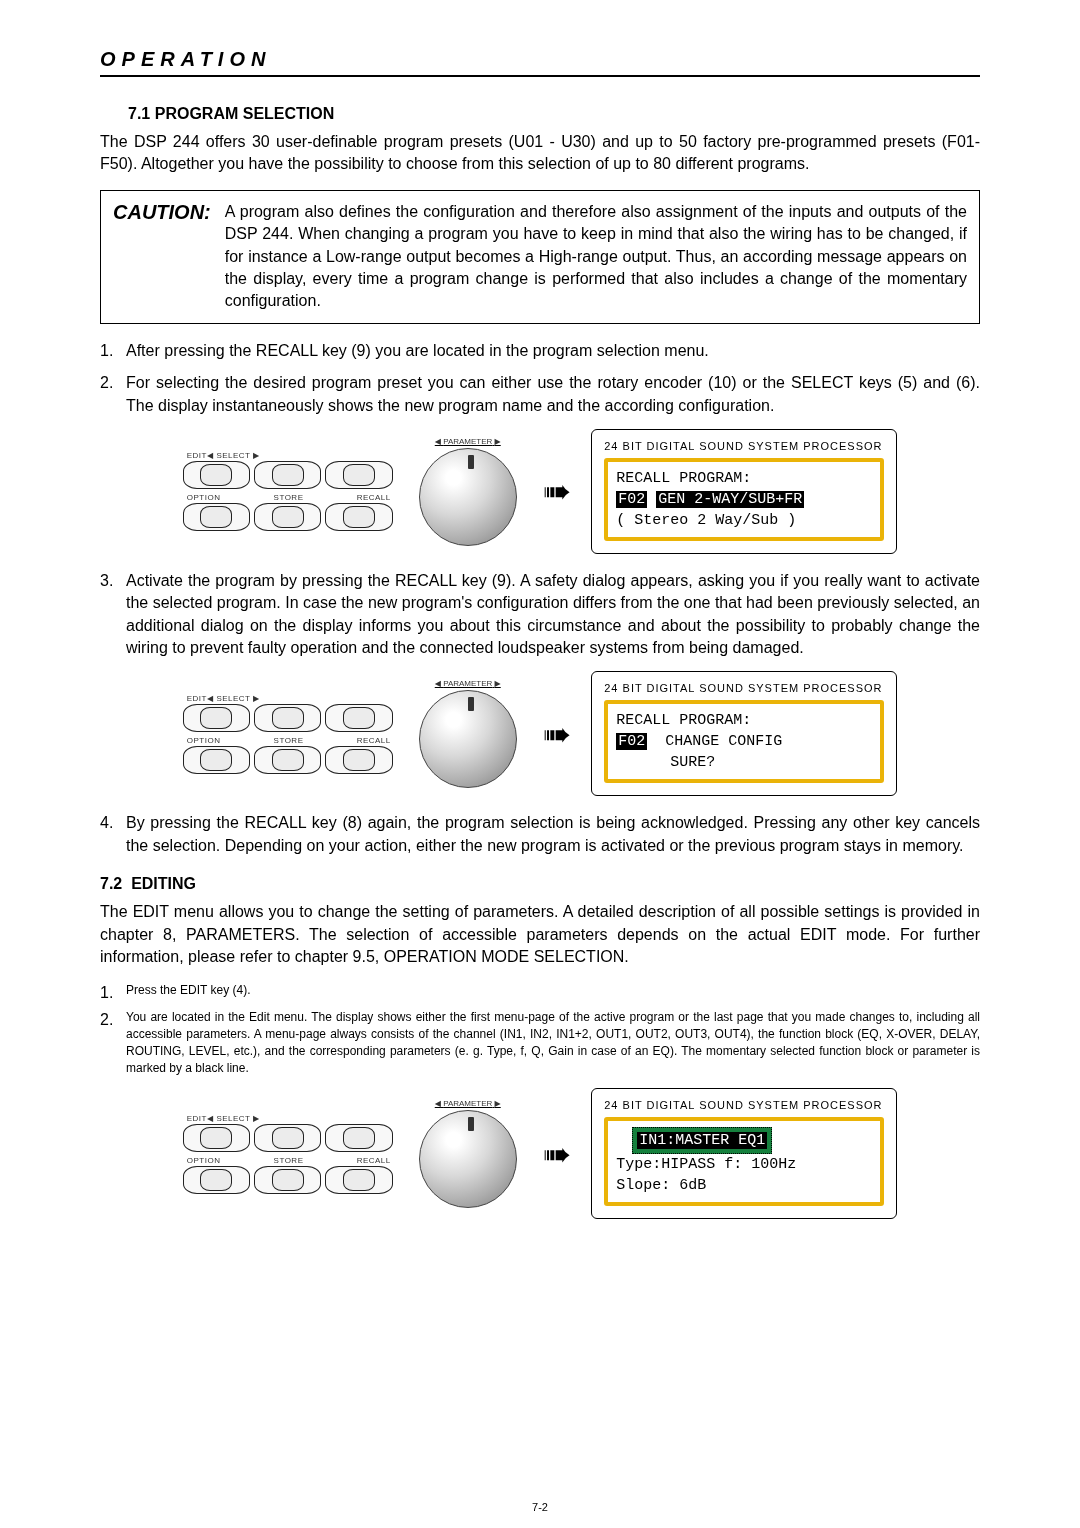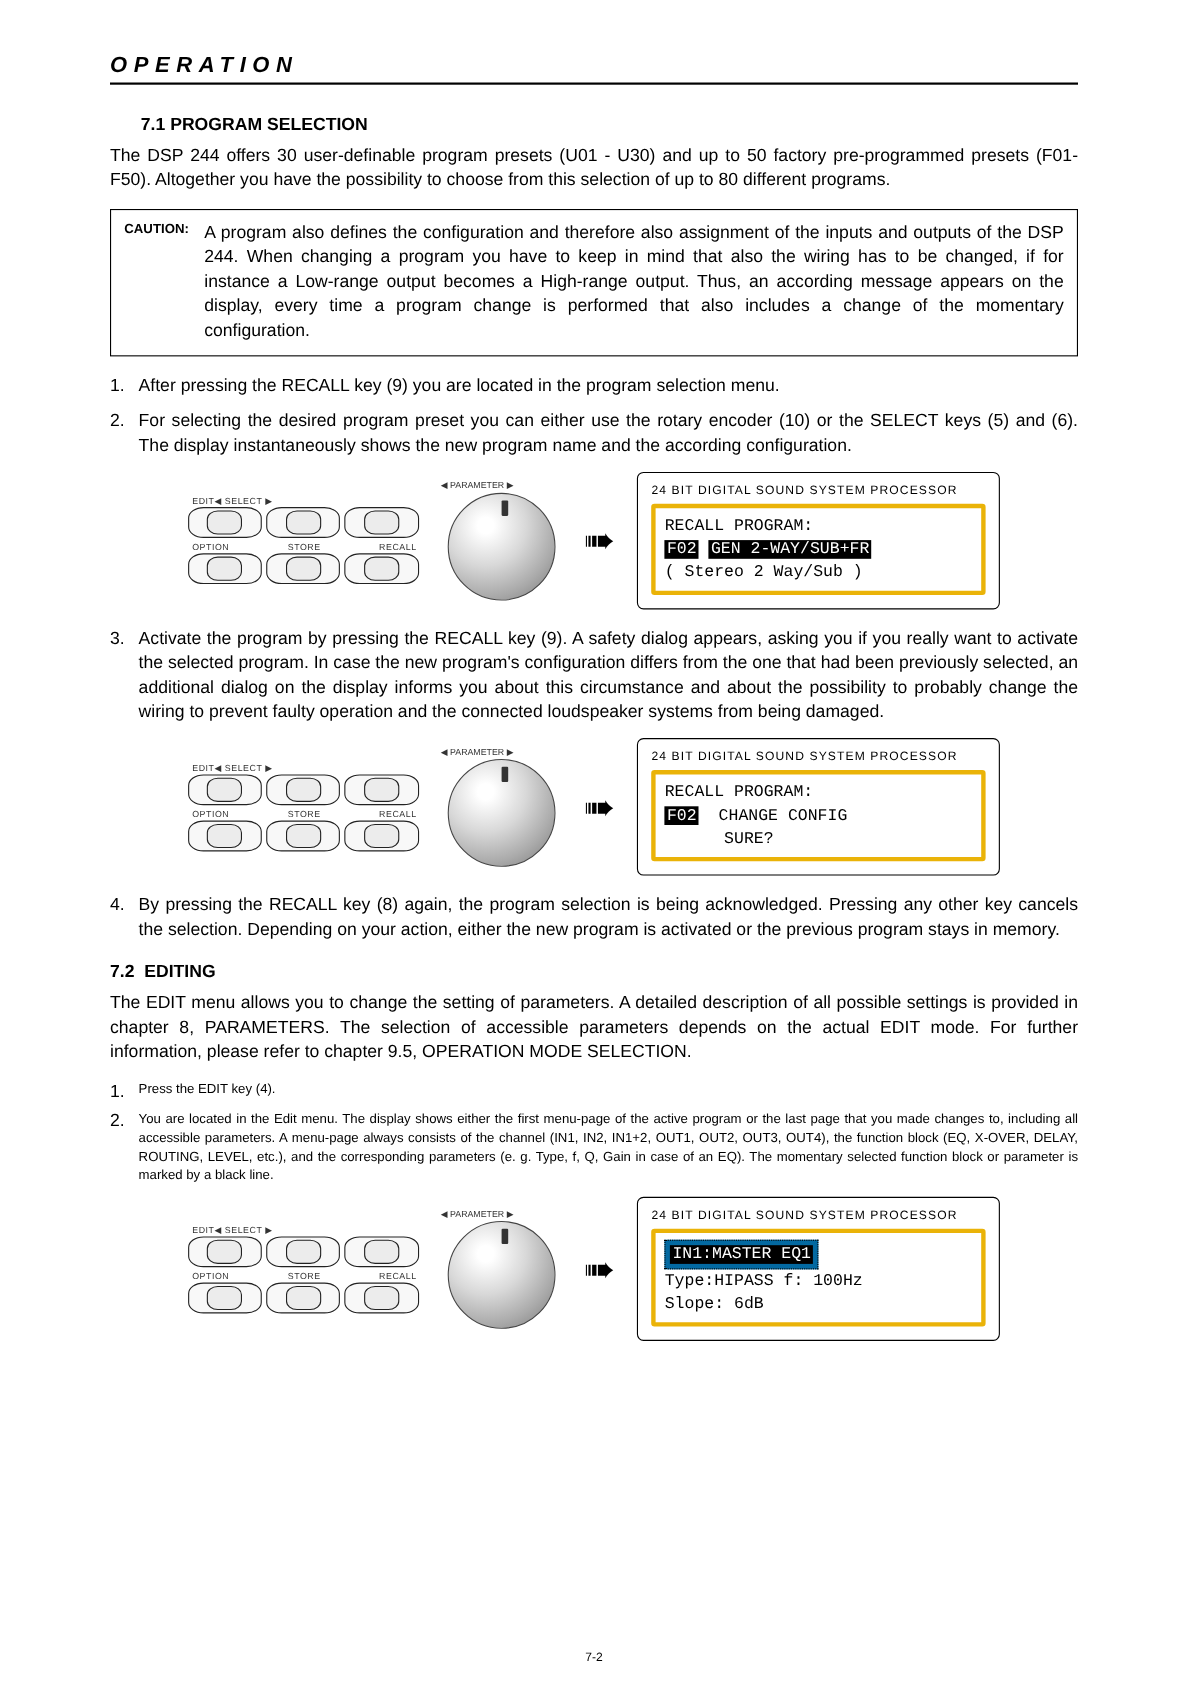--- a/index.html
+++ b/index.html
@@ -49,24 +49,25 @@
     border: 1px solid #000;
     padding: 10px 12px 10px 12px;
     margin: 0 0 16px 0;
   }
   .caution-row {
     display: flex;
     align-items: flex-start;
   }
   .caution-label {
     font-weight: bold;
-    font-size: 12px;
+    font-size: 20px;
     flex-shrink: 0;
     padding-right: 14px;
     white-space: nowrap;
+    font-style: italic;
   }
   .caution-text {
     font-size: 16px;
     line-height: 1.4;
     text-align: justify;
   }
   ol.steps {
     padding-left: 0;
     margin: 0 0 12px 0;
     list-style: none;
@@ -150,20 +151,22 @@
   .panel-bot-labels {
     display:flex; justify-content:space-between; font-size:8px; color:#333;
     padding:4px 2px 1px 4px;
     letter-spacing:0.5px;
   }
   .select-label { position:relative; }
   .select-label .tri-l,
   .select-label .tri-r { font-size:8px; }
   .dial-wrap {
     width: 110px;
+    text-align:center;
+    text-decoration:underline;
   }
   .dial {
     width: 96px;
     height: 96px;
     border-radius: 50%;
     background: radial-gradient(circle at 35% 30%, #fff 8%, #d8d8d8 40%, #aaa 70%, #777 100%);
     border: 1px solid #444;
     margin: 0 auto;
     position:relative;
   }
@@ -184,21 +187,21 @@
   .dial-top .tri-l, .dial-top .tri-r { font-size:8px; }
   .arrow {
     font-size: 34px;
     color: #000;
   }
   
   .lcd-card {
     border: 1px solid #000;
     border-radius: 6px;
     padding: 10px 12px 12px 12px;
-    width: 330px;
+    width: 306px;
     box-sizing: border-box;
     font-family: "Courier New", monospace;
   }
   .lcd-title {
     font-size: 11px;
     letter-spacing: 1px;
     margin-bottom: 6px;
     font-family: Arial, sans-serif;
     text-align: left;
   }
@@ -215,21 +218,22 @@
   }
   .inv {
     background:#000;
     color:#fff;
     padding:0 2px;
   }
   .lcd-top-dotted {
     border:1px dotted #000;
     padding:2px 4px;
     display:inline-block;
-    background:#0369a1;
+    background:#15803d;
+    margin-left:16px;
   }
   .lcd-top-dotted .inv {
     background:#000;
     color:#fff;
   }
   .page-num {
     text-align:center;
     font-size:11px;
     position:absolute;
     bottom:15px;

